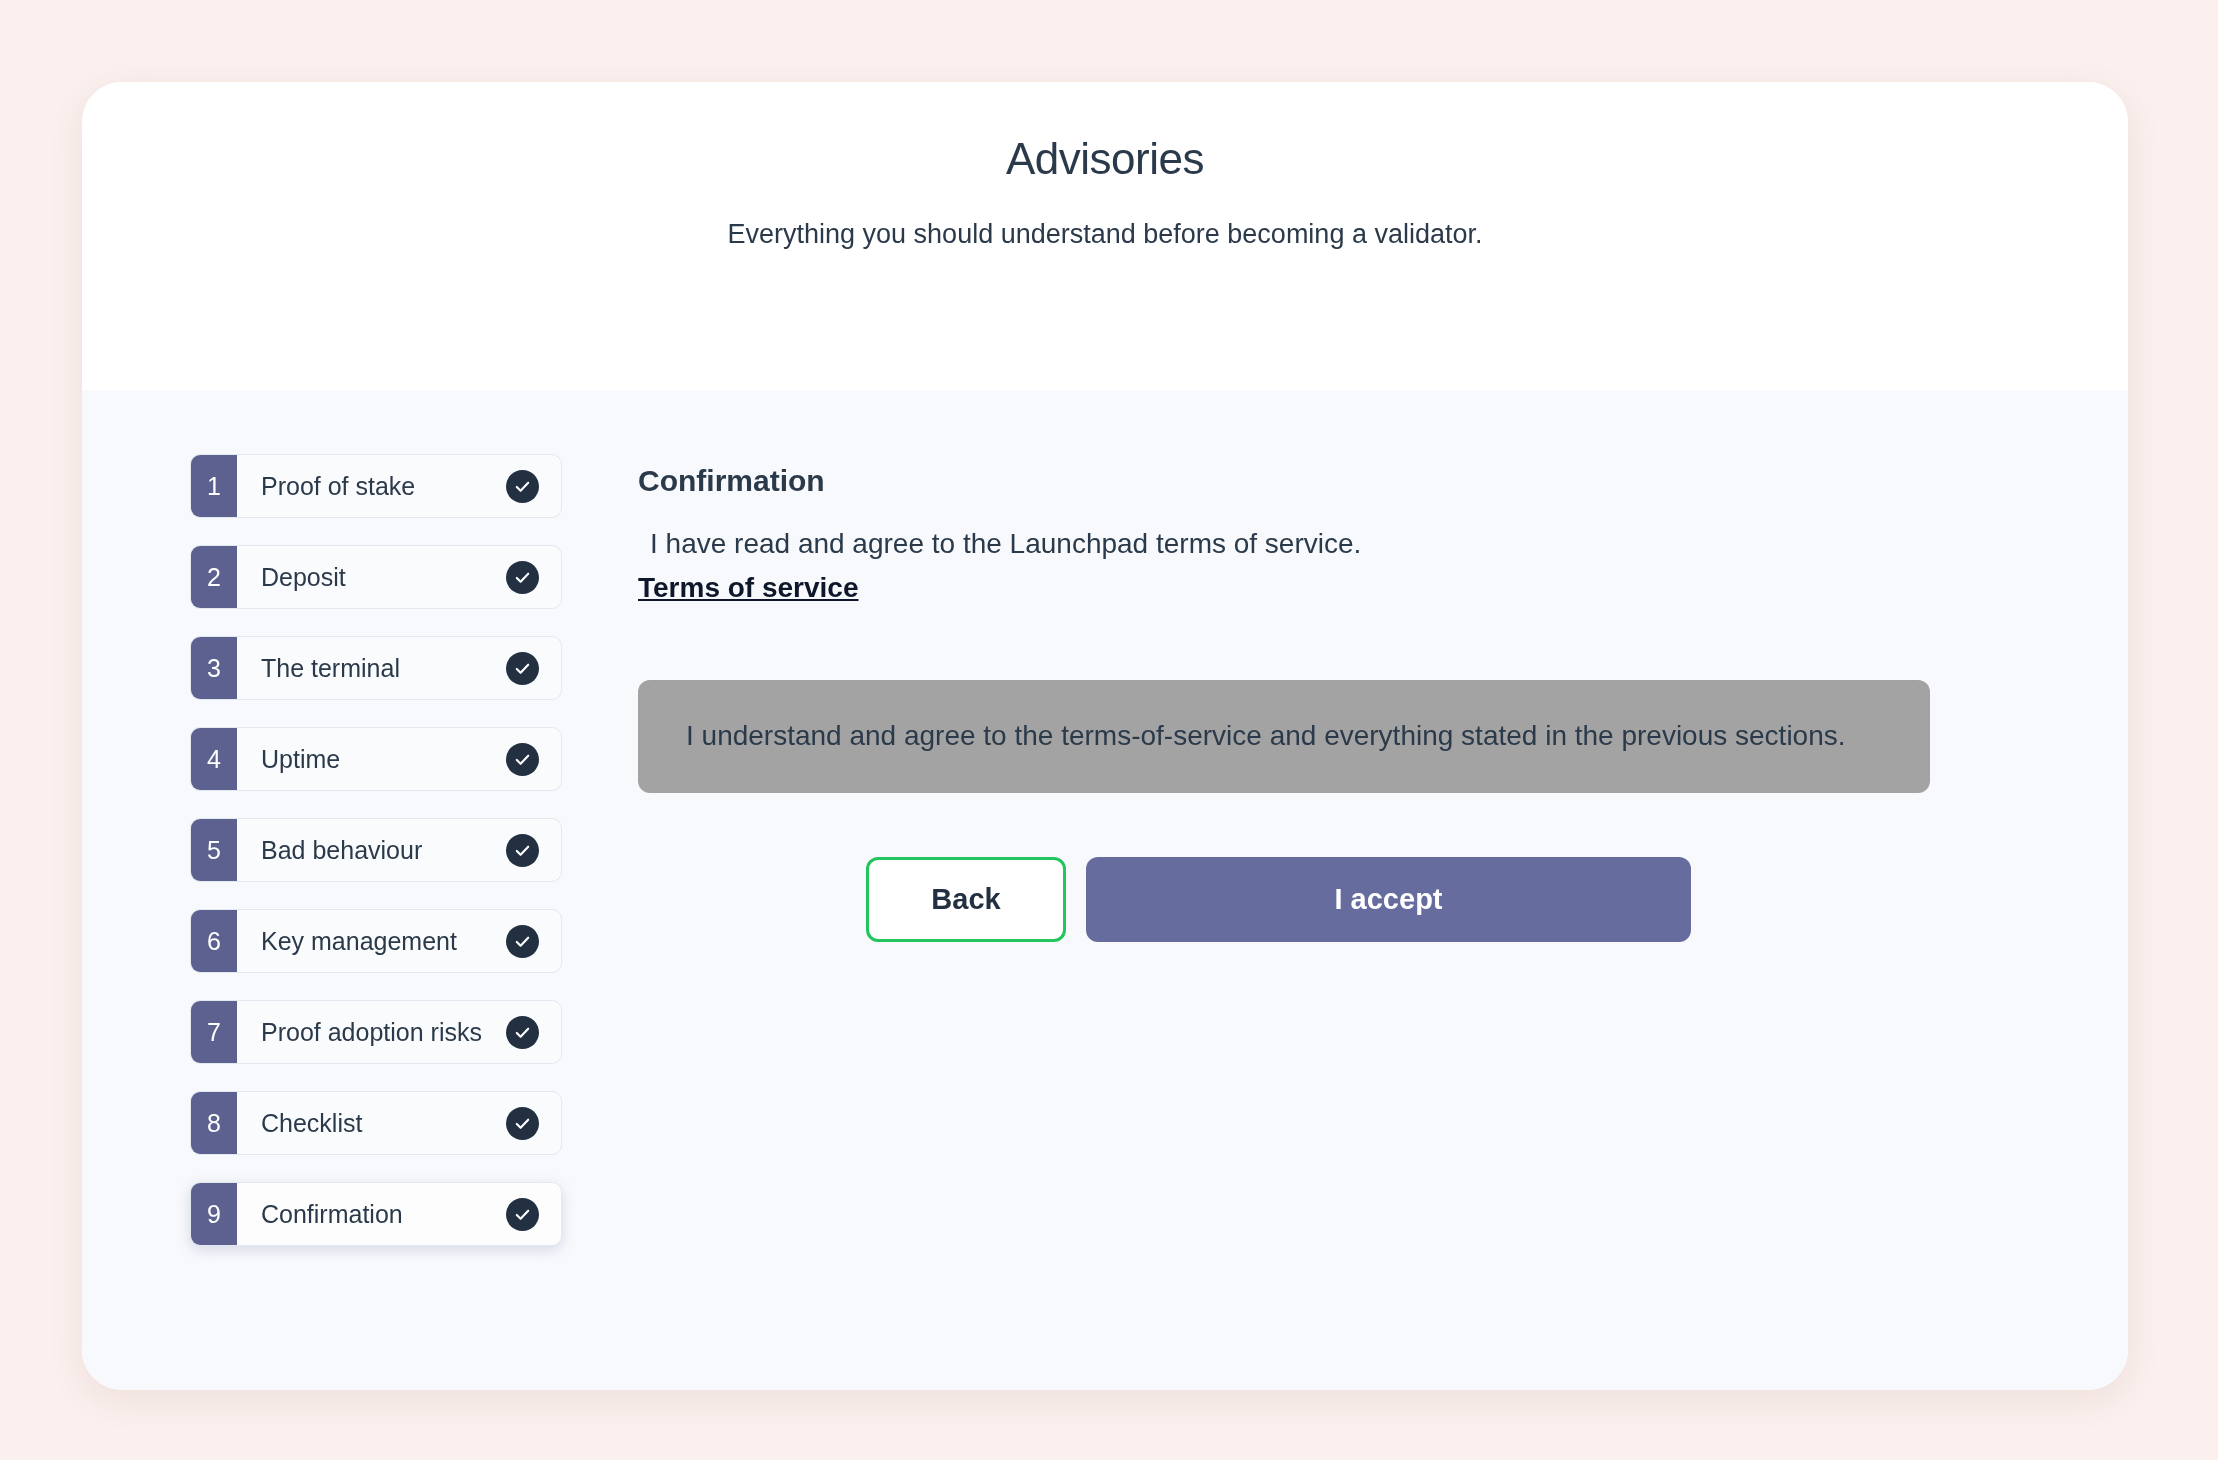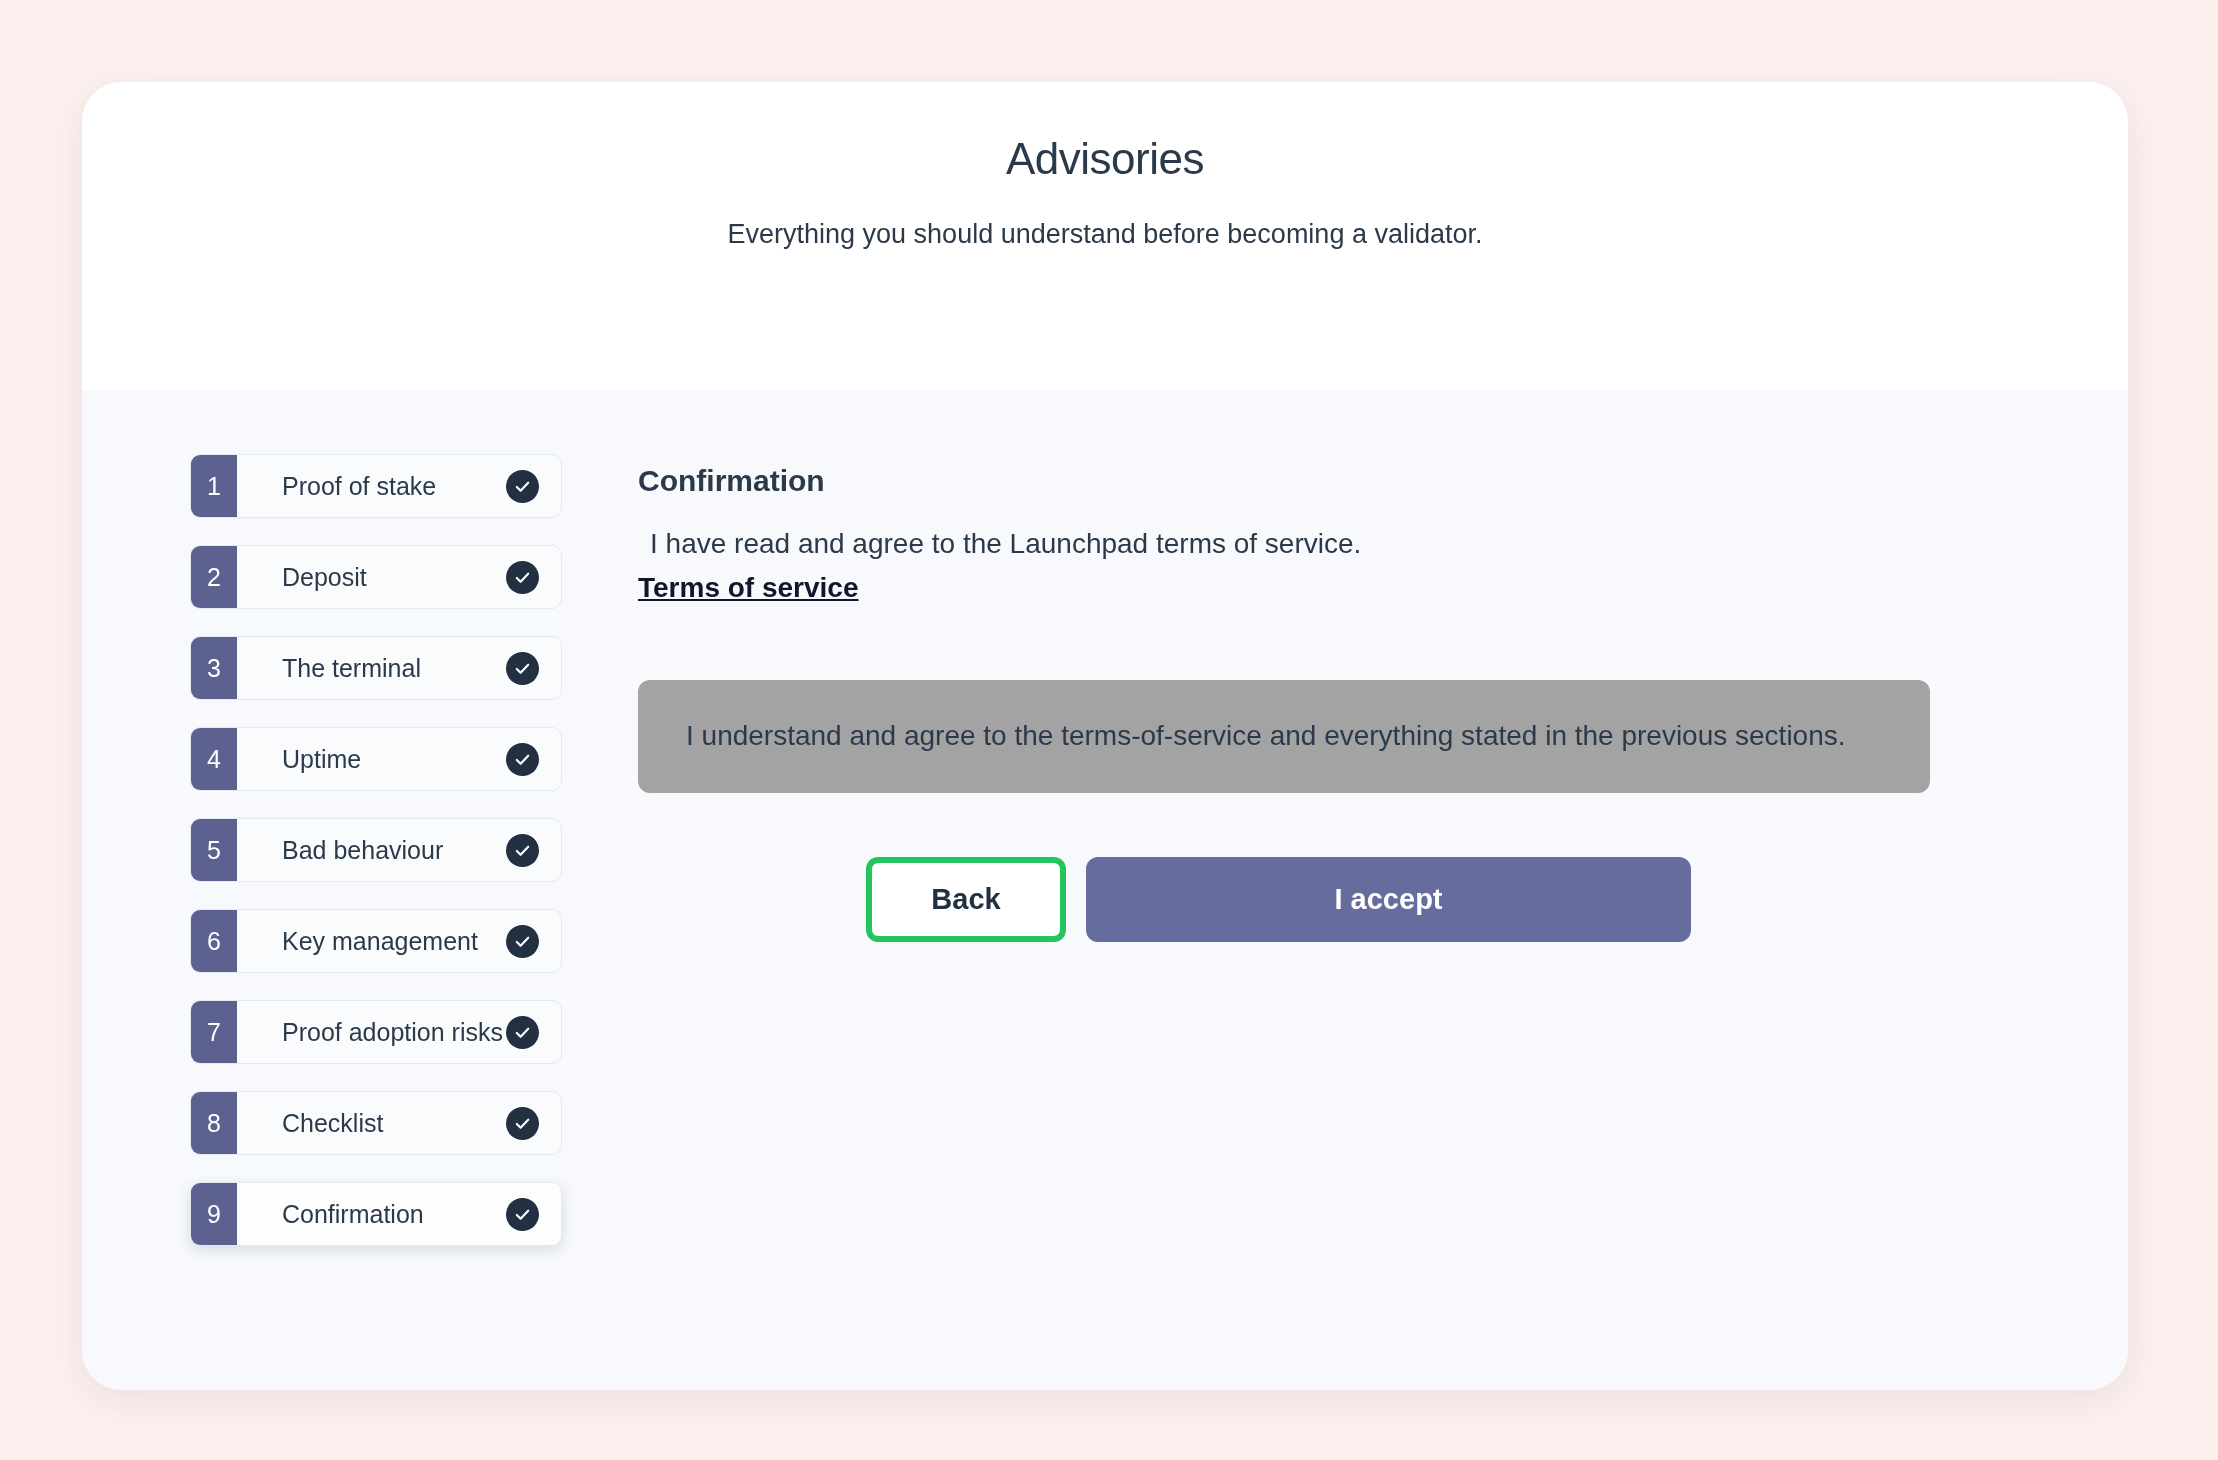--- a/index.html
+++ b/index.html
@@ -104,24 +104,23 @@
     font-size: 25px;
     display: flex;
     align-items: center;
     justify-content: center;
     font-weight: 400;
   }
   .step-label {
     flex: 1 1 auto;
     display: flex;
     align-items: center;
-    padding-left: 37px;
+    padding-left: 24px;
     font-size: 25px;
     color: #2B3A4A;
-    margin-left: 8px;
   }
   .step-check {
     flex: 0 0 auto;
     display: flex;
     align-items: center;
     padding-right: 22px;
   }
   .check-circle {
     width: 33px;
     height: 33px;
@@ -189,21 +188,21 @@
     font-weight: bold;
     display: flex;
     align-items: center;
     justify-content: center;
     cursor: pointer;
     box-sizing: border-box;
   }
   .btn-back {
     width: 200px;
     background: #ffffff;
-    border: 6px solid #22c55e;
+    border: 3px solid #22c55e;
     color: #223041;
   }
   .btn-accept {
     width: 605px;
     background: #666C9D;
     border: none;
     color: #ffffff;
   }
 </style>
 </head>

